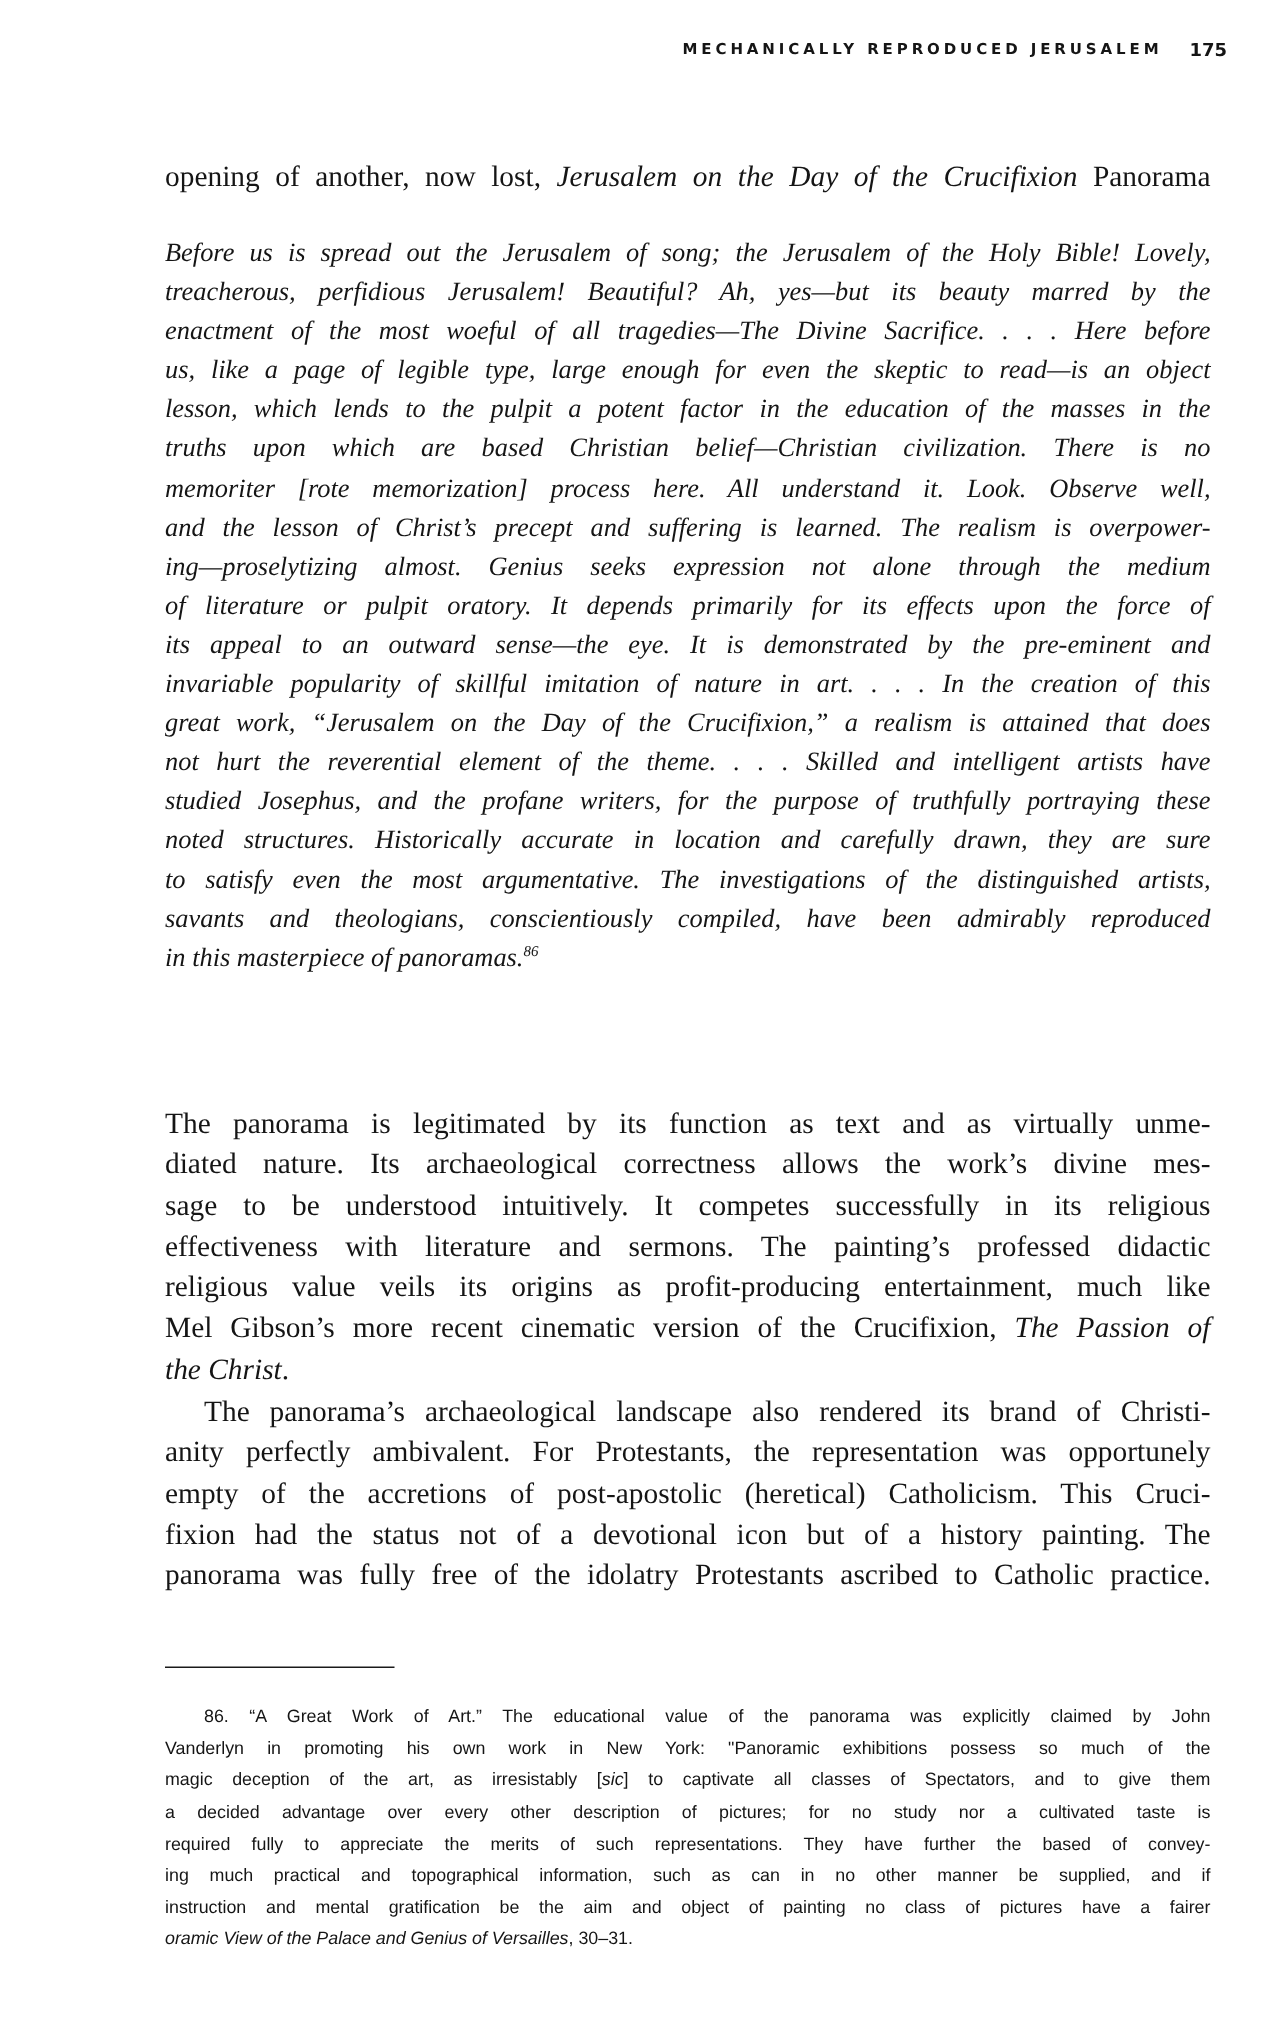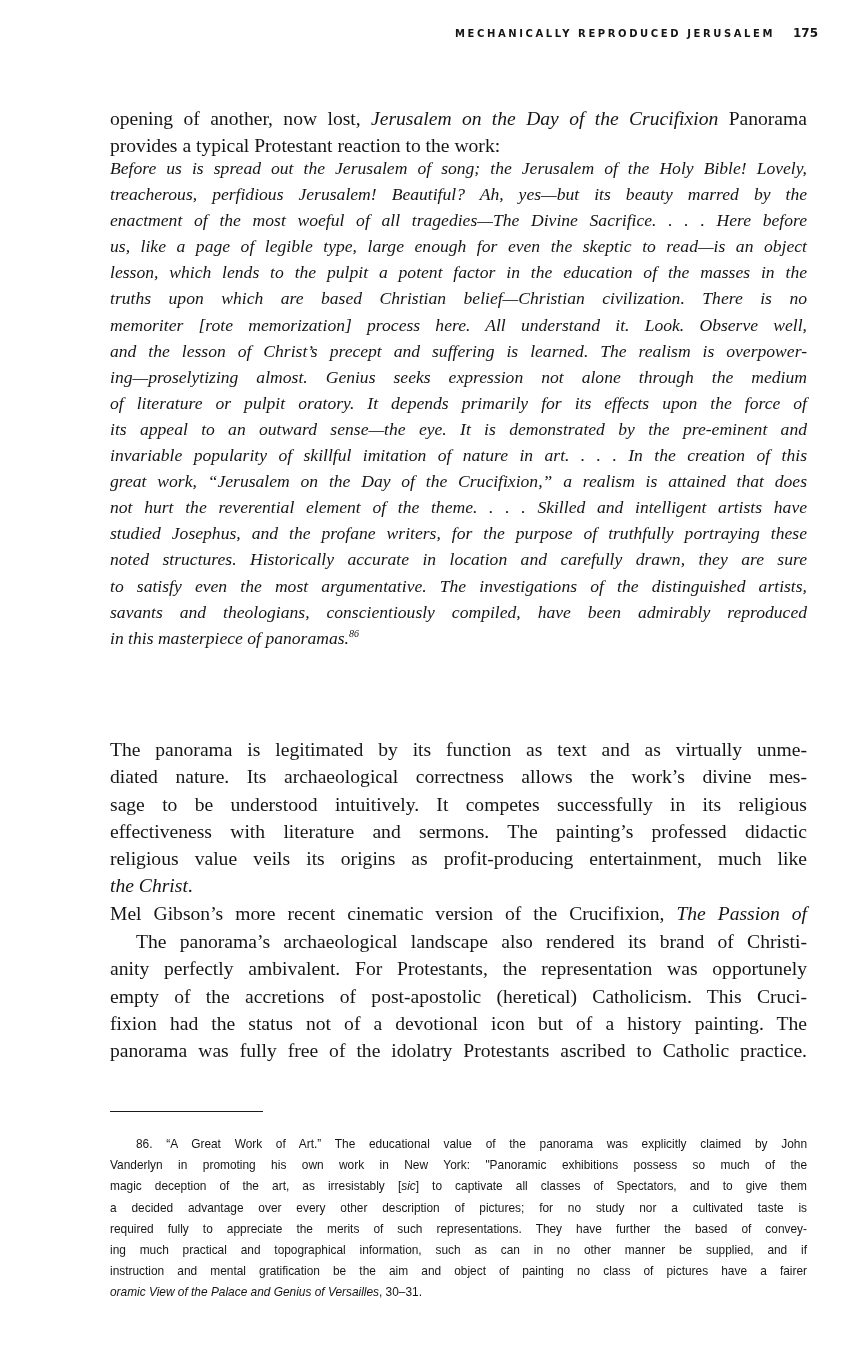--- a/index.html
+++ b/index.html
@@ -25,21 +25,20 @@
 </head>
 <body>
 
 <div class="running-head">
   <span class="title">MECHANICALLY REPRODUCED JERUSALEM</span>
   <span class="folio">175</span>
 </div>
 
 <div class="block body-text" style="top:58px;margin-top:47px;">
   <span class="line"><span>opening of another, now lost, </span><span class="it">Jerusalem on the Day of the Crucifixion</span><span> Panorama</span></span>
-  <span class="line last">provides a typical Protestant reaction to the work:</span>
 </div>
 
 <div class="block quote" style="top:155px;">
   <span class="line">Before us is spread out the Jerusalem of song; the Jerusalem of the Holy Bible! Lovely,</span>
   <span class="line">treacherous, perfidious Jerusalem! Beautiful? Ah, yes—but its beauty marred by the</span>
   <span class="line">enactment of the most woeful of all tragedies—The Divine Sacrifice. . . . Here before</span>
   <span class="line">us, like a page of legible type, large enough for even the skeptic to read—is an object</span>
   <span class="line">lesson, which lends to the pulpit a potent factor in the education of the masses in the</span>
   <span class="line">truths upon which are based Christian belief—Christian civilization. There is no</span>
   <span class="line">memoriter [rote memorization] process here. All understand it. Look. Observe well,</span>
@@ -56,22 +55,22 @@
   <span class="line">savants and theologians, conscientiously compiled, have been admirably reproduced</span>
   <span class="line last"><span>in this masterpiece of panoramas.</span><sup>86</sup></span>
 </div>
 
 <div class="block body-text" style="top:736px;">
   <span class="line">The panorama is legitimated by its function as text and as virtually unme-</span>
   <span class="line">diated nature. Its archaeological correctness allows the work’s divine mes-</span>
   <span class="line">sage to be understood intuitively. It competes successfully in its religious</span>
   <span class="line">effectiveness with literature and sermons. The painting’s professed didactic</span>
   <span class="line">religious value veils its origins as profit-producing entertainment, much like</span>
+  <span class="line"><span>Mel Gibson’s more recent cinematic version of the Crucifixion, </span><span class="it">The Passion of</span></span>
   <span class="line last"><span class="it">the Christ</span><span>.</span></span>
-  <span class="line"><span>Mel Gibson’s more recent cinematic version of the Crucifixion, </span><span class="it">The Passion of</span></span>
 </div>
 
 <div class="block body-text" style="top:928px;">
   <span class="line indent">The panorama’s archaeological landscape also rendered its brand of Christi-</span>
   <span class="line">anity perfectly ambivalent. For Protestants, the representation was opportunely</span>
   <span class="line">empty of the accretions of post-apostolic (heretical) Catholicism. This Cruci-</span>
   <span class="line">fixion had the status not of a devotional icon but of a history painting. The</span>
   <span class="line">panorama was fully free of the idolatry Protestants ascribed to Catholic practice.</span>
 </div>
 

